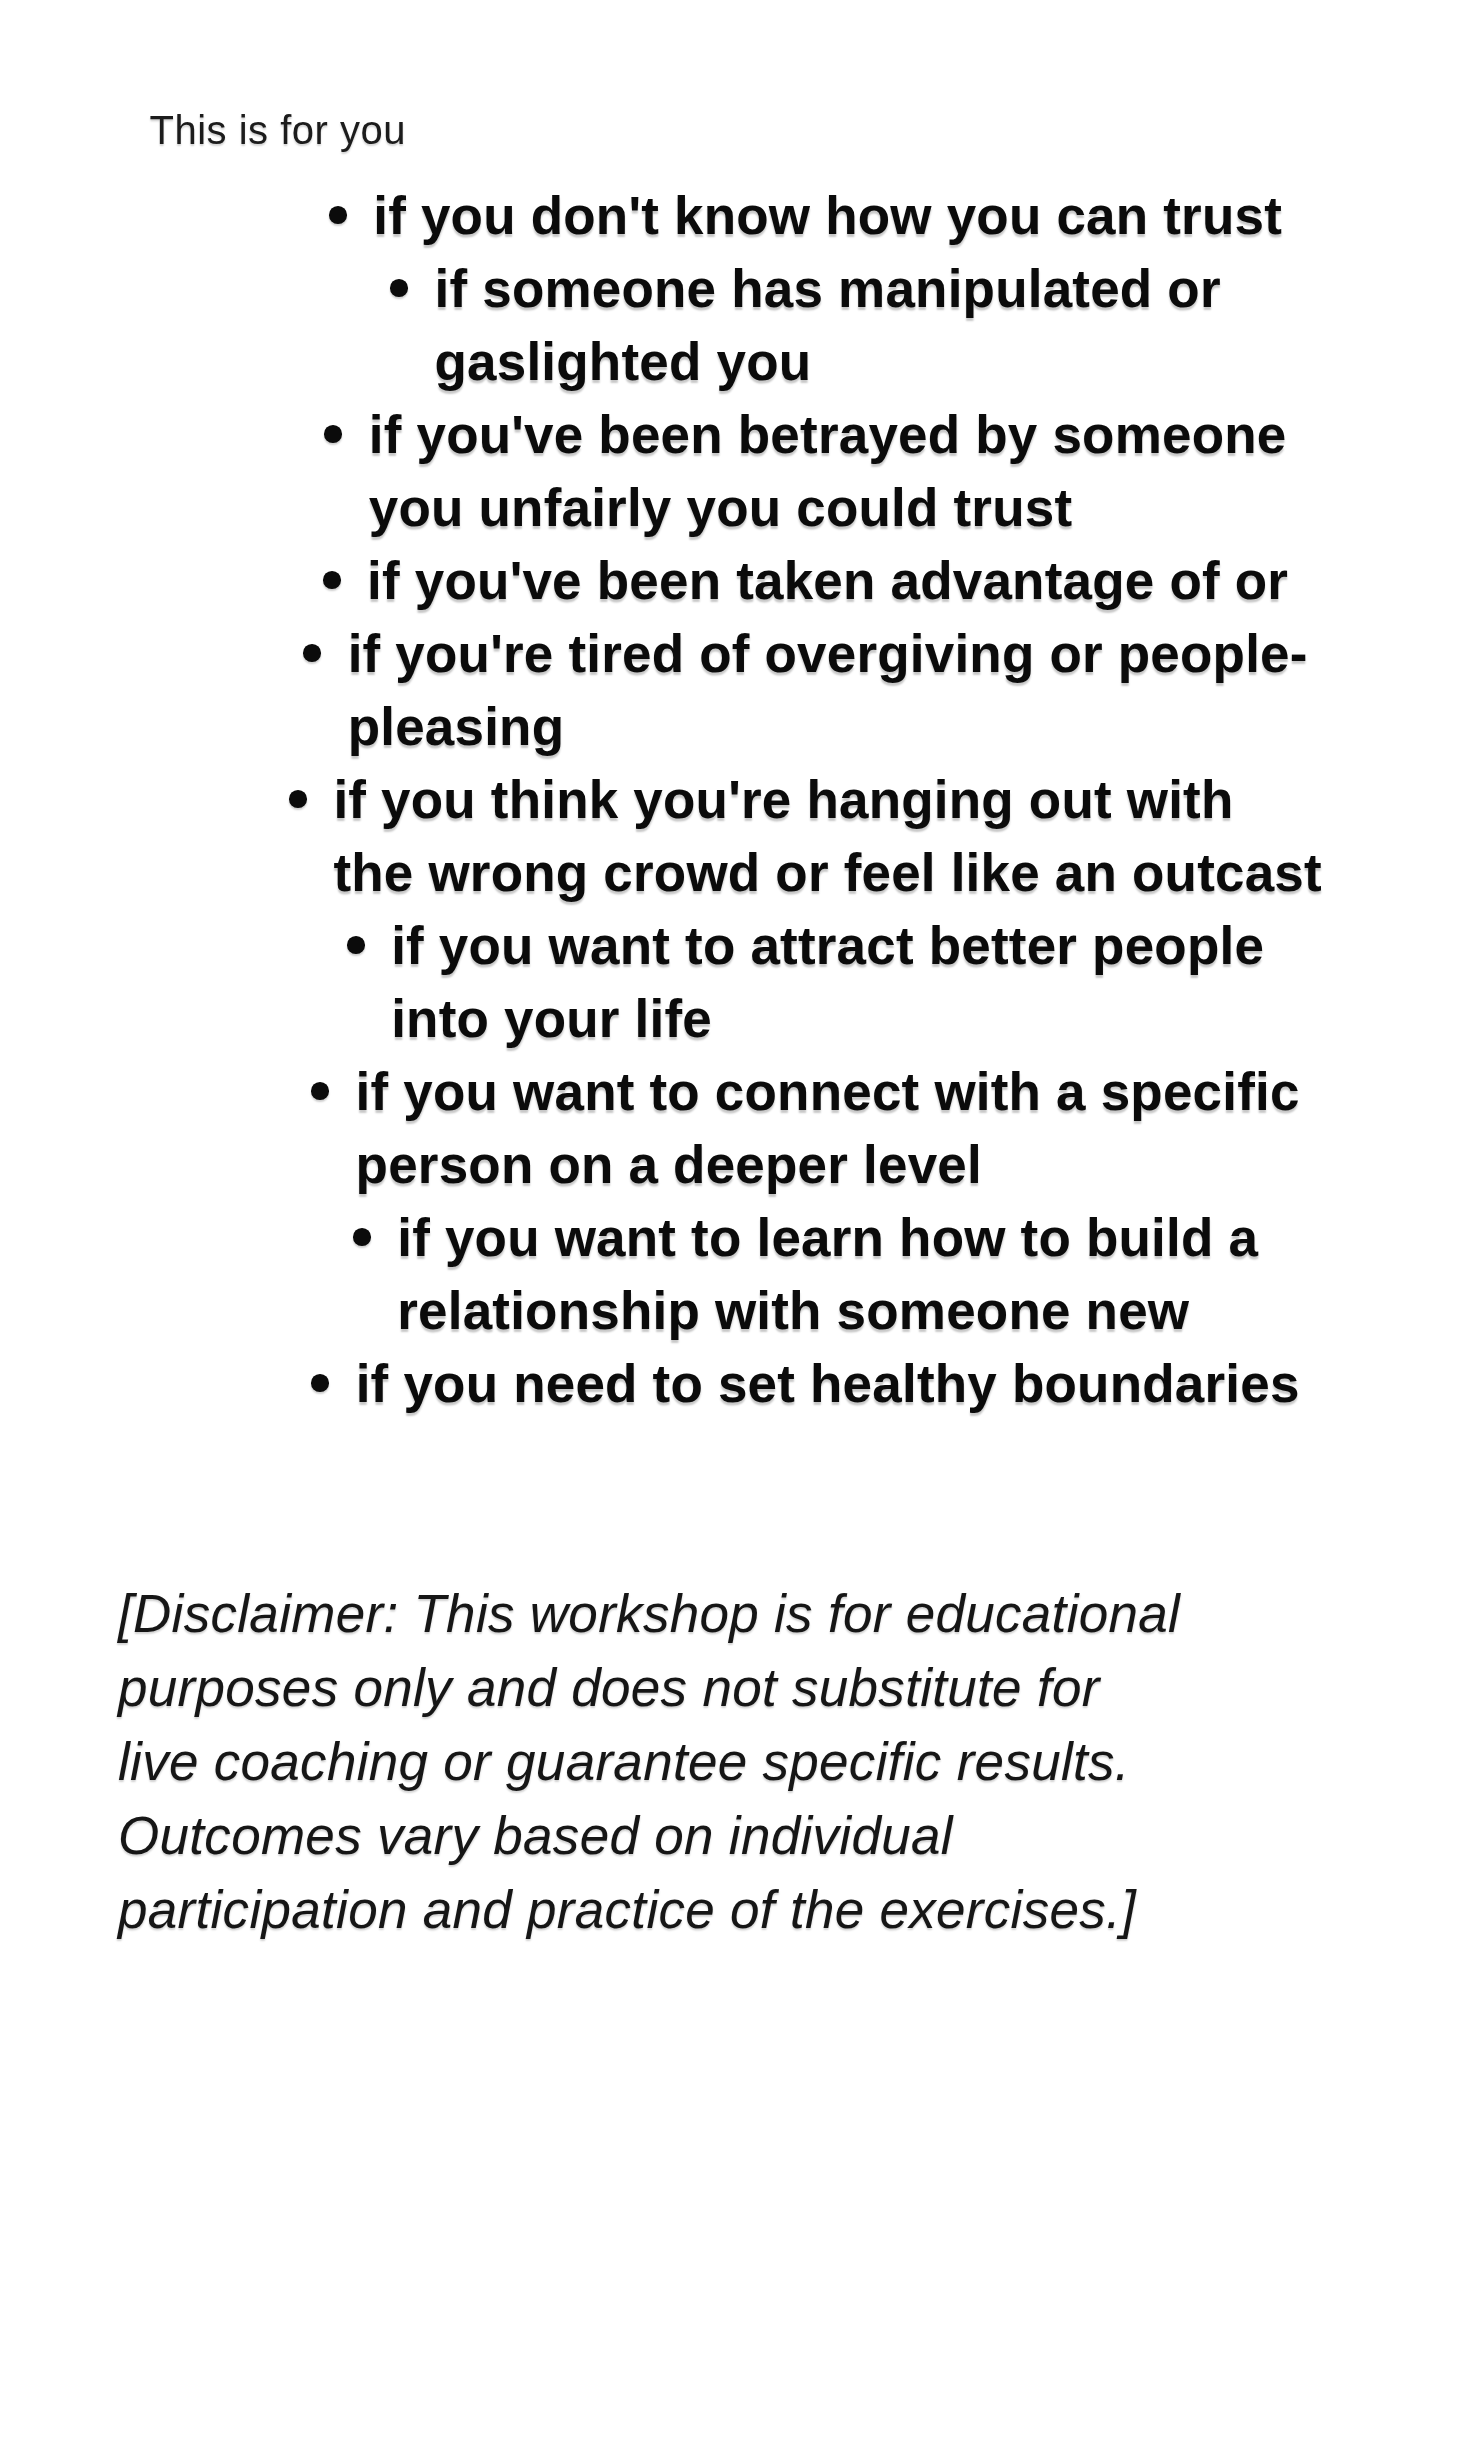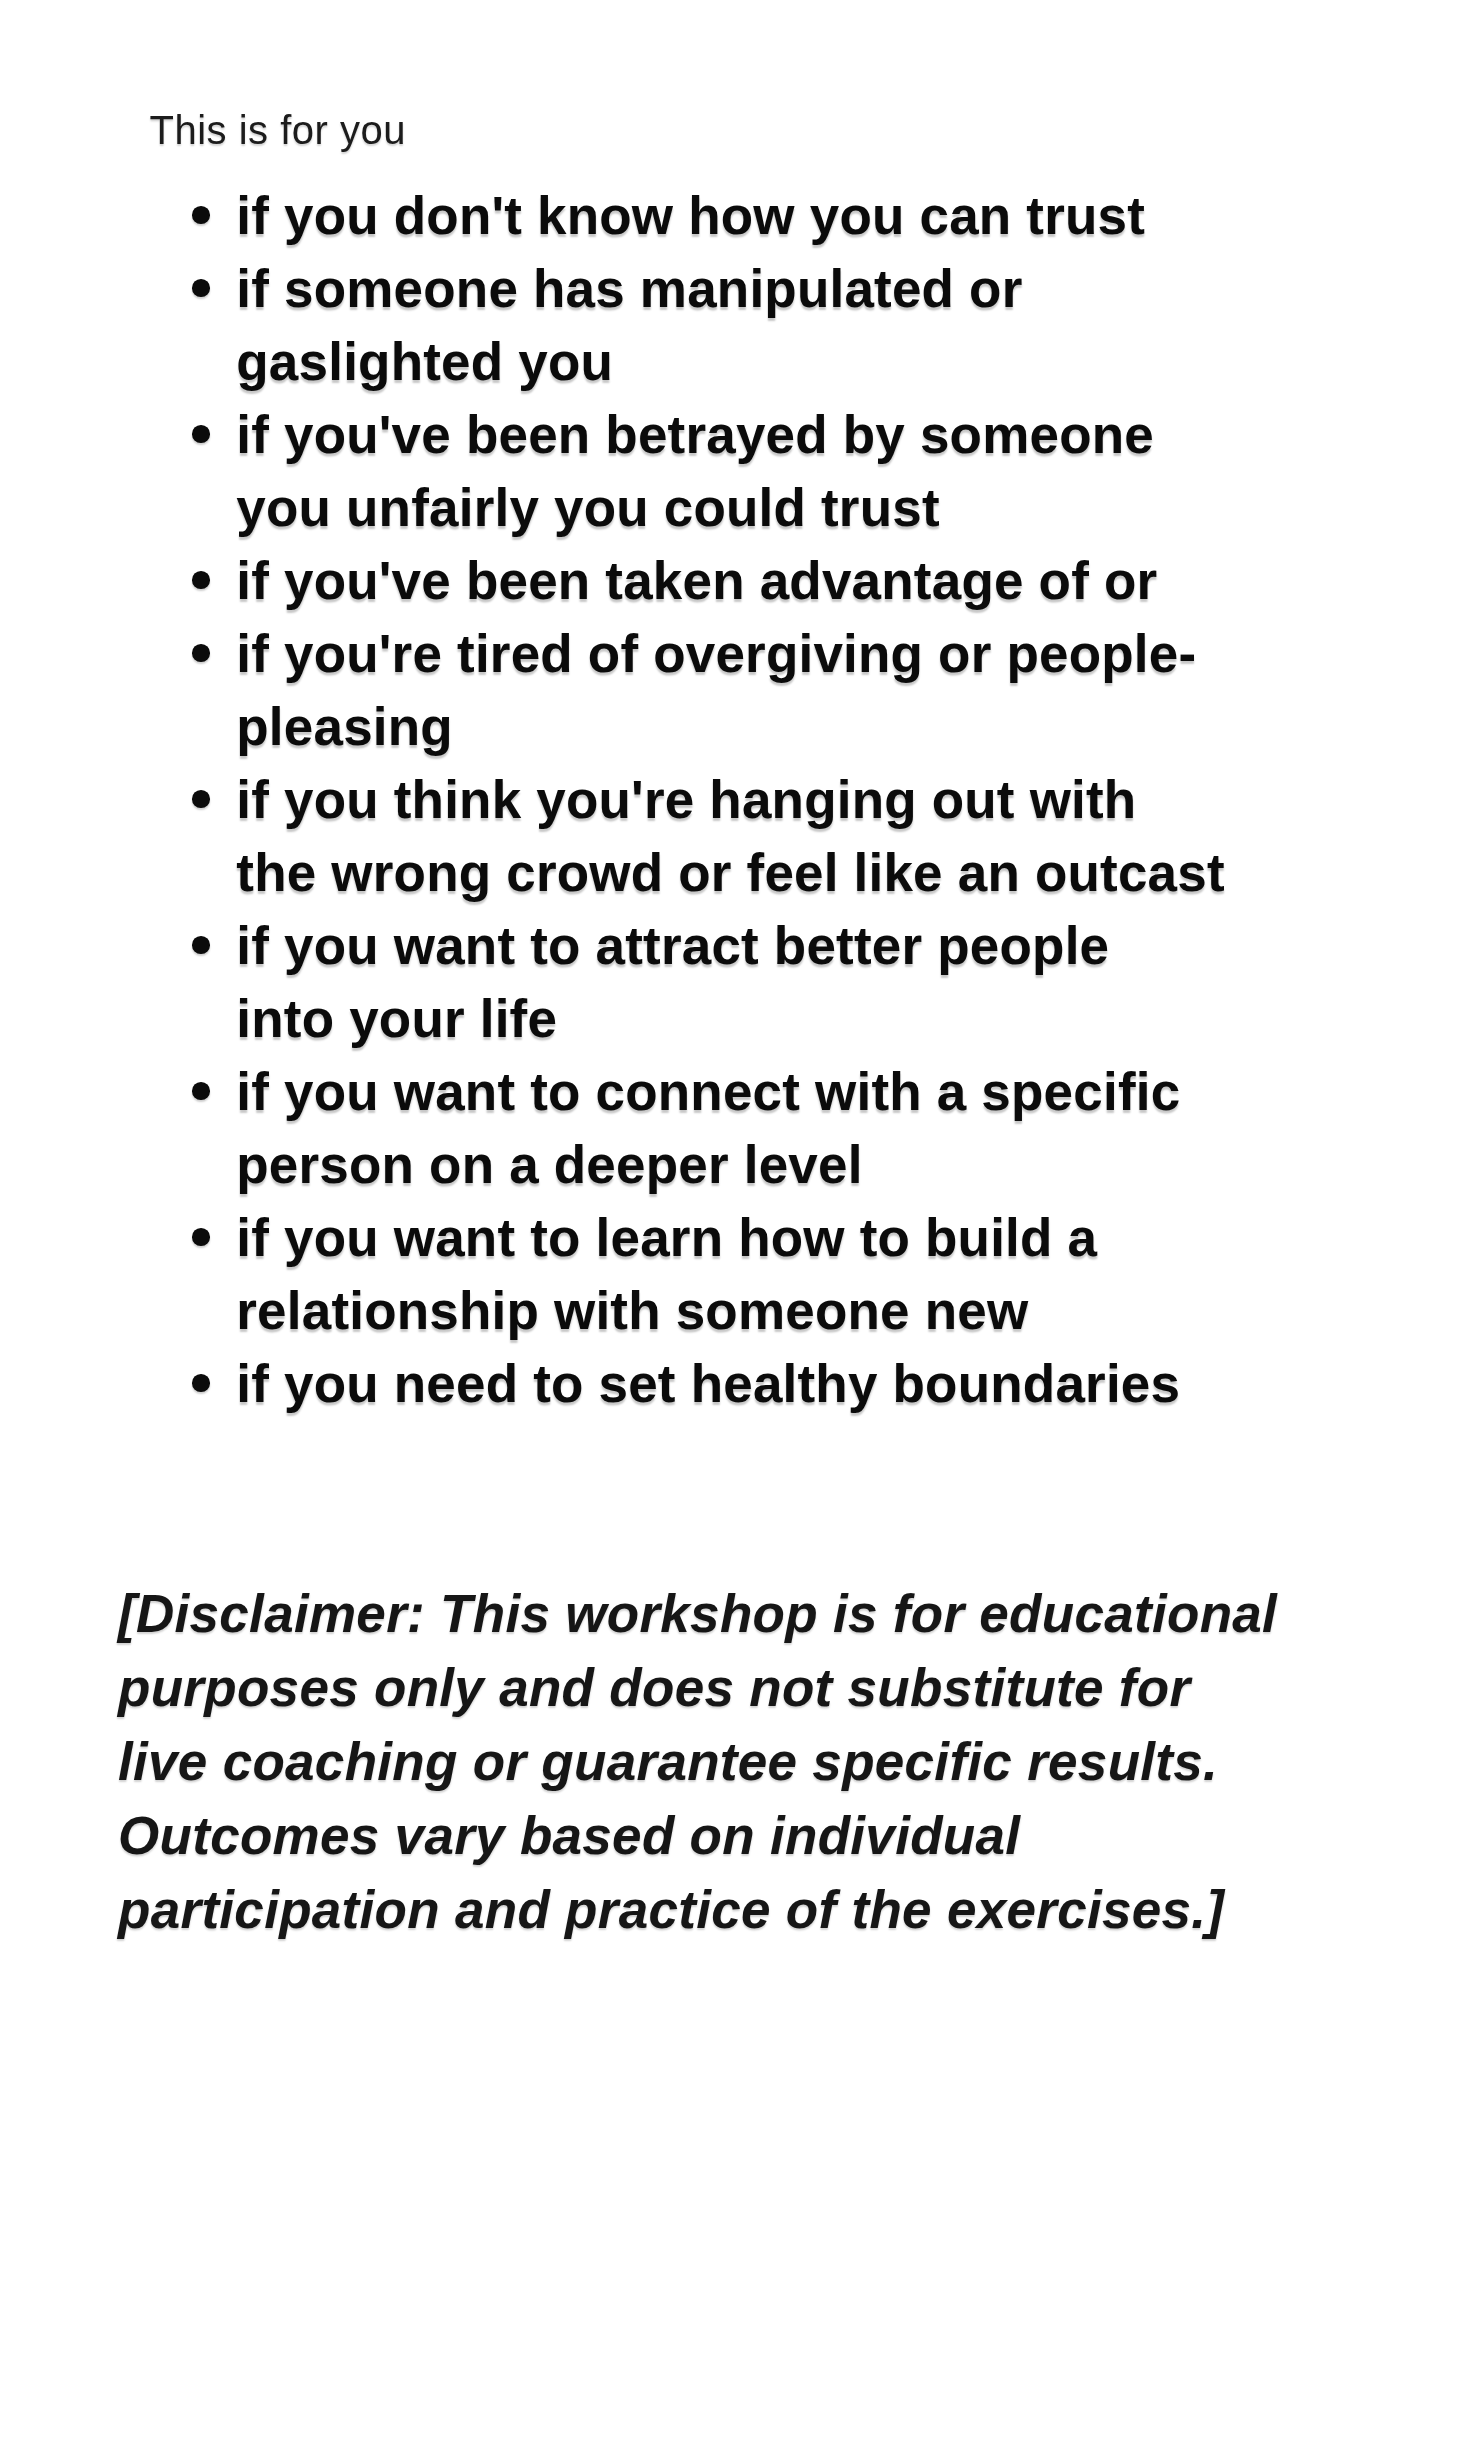--- a/index.html
+++ b/index.html
@@ -33,20 +33,21 @@
   }
 
   ul.reasons-list {
     list-style: none;
     margin-top: 16.7px;
   }
 
   ul.reasons-list li {
     display: flex;
     align-items: flex-start;
+    justify-content: center;
   }
 
   .bullet-dot {
     flex-shrink: 0;
     width: 17.7px;
     height: 17.7px;
     border-radius: 50%;
     background: #0b0b0b;
     margin: 27.6px 26.6px 0 74px;
     box-shadow: 0 2px 2px rgba(0,0,0,0.2);
@@ -73,21 +74,20 @@
     font-weight: 400;
     line-height: 74px;
     color: #161616;
     letter-spacing: 0.3px;
     text-shadow: 0 2px 2px rgba(0,0,0,0.18);
   }
 
   .disclaimer .line {
     display: block;
     white-space: nowrap;
-    font-weight: bold;
   }
 </style>
 </head>
 <body>
 
 <div class="page">
 
   <div class="intro-title">This is for you</div>
 
   <ul class="reasons-list">

